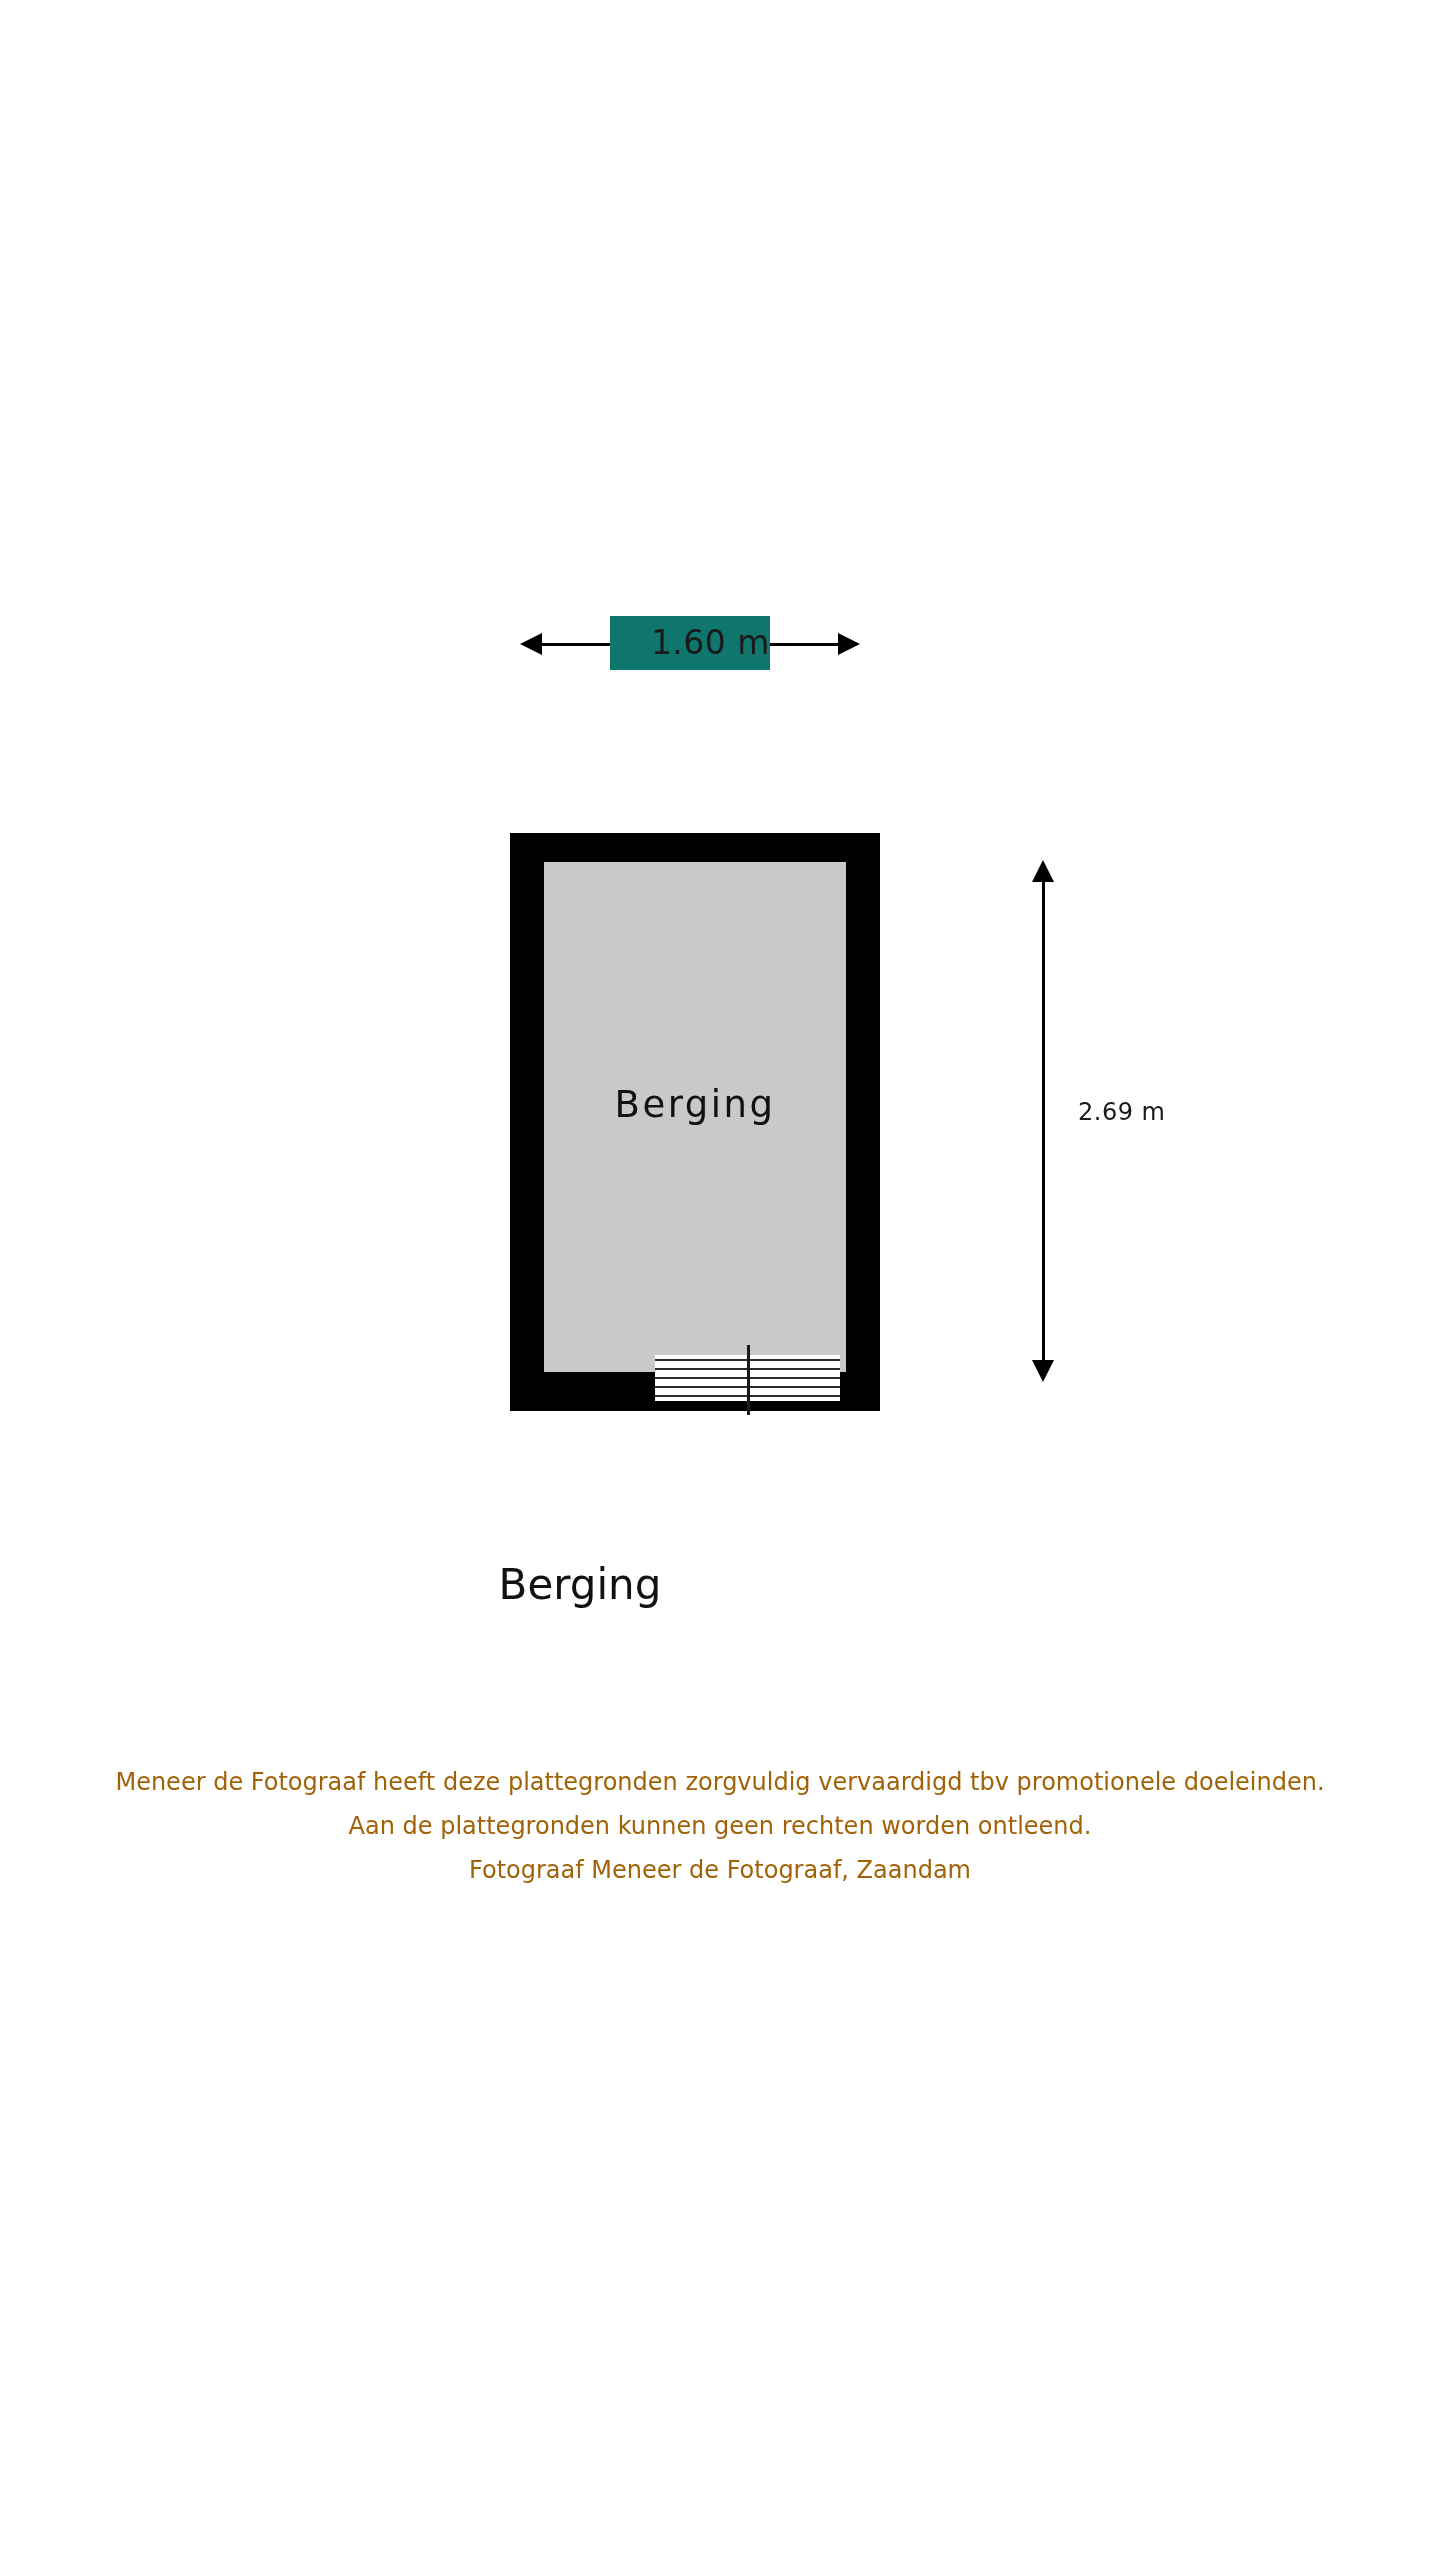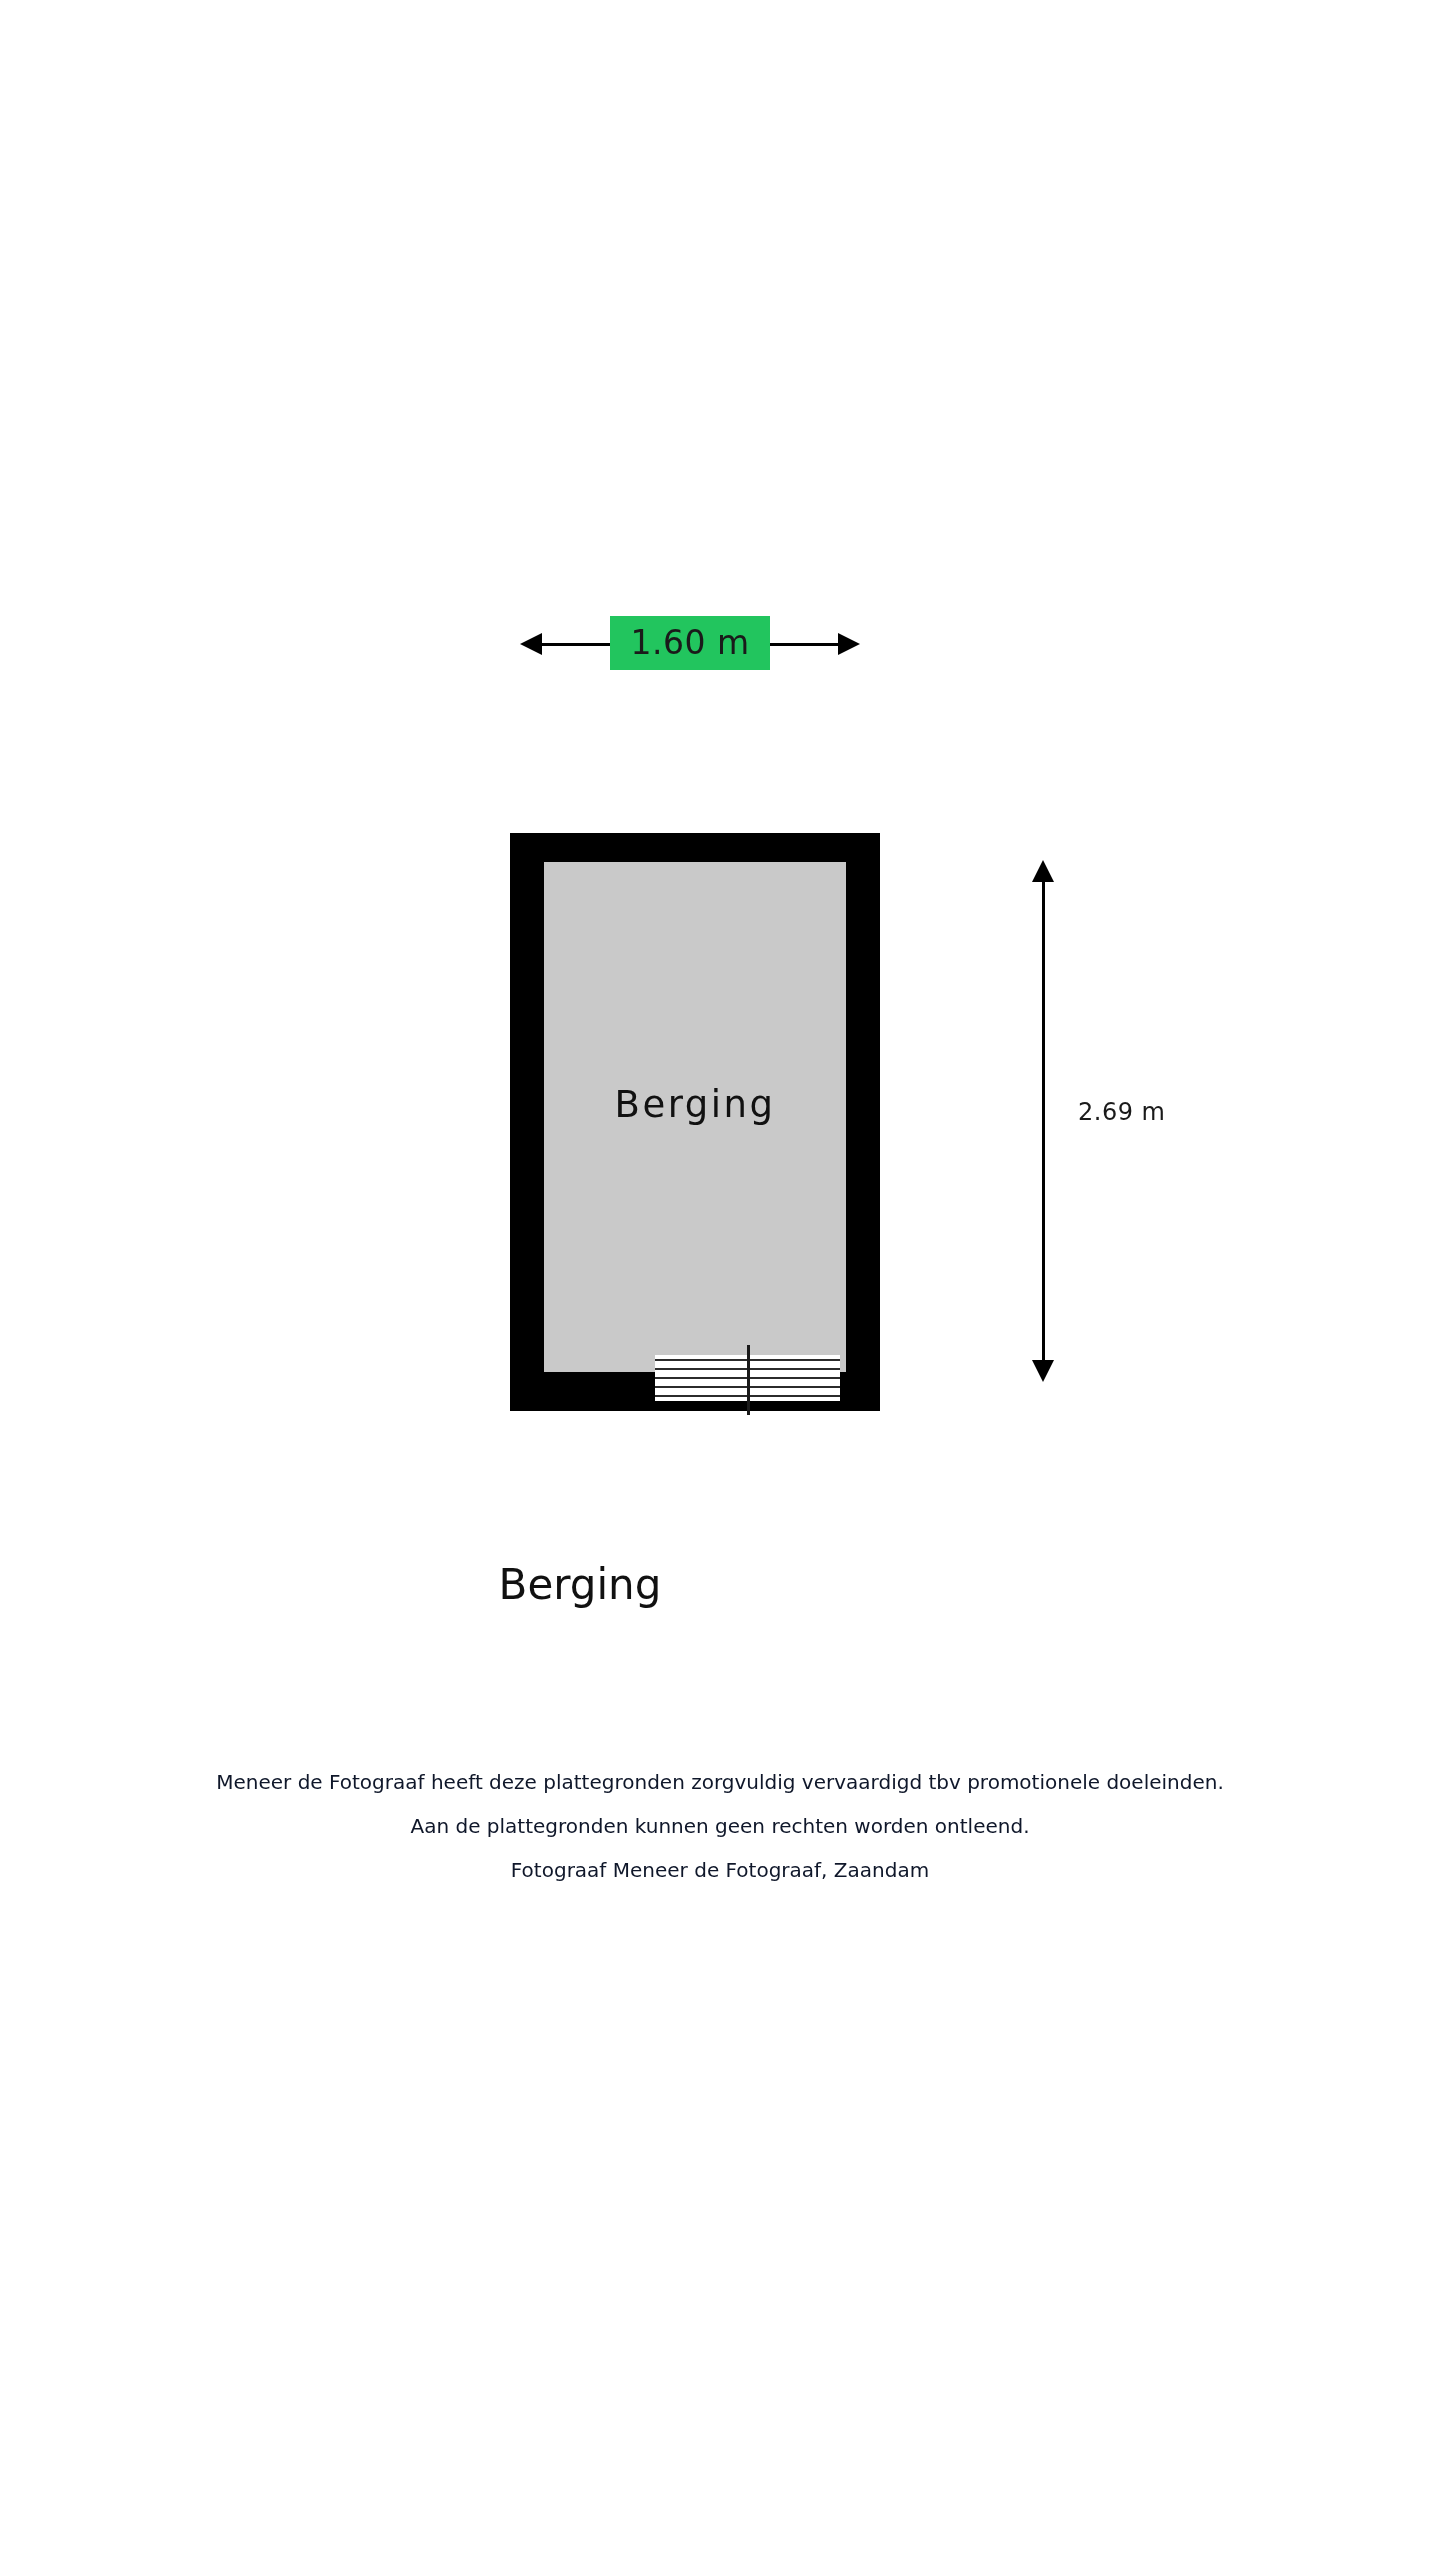--- a/index.html
+++ b/index.html
@@ -55,24 +55,24 @@
   }
   .dim-top .arrow-right {
     right: 0;
     border-left: 22px solid #000;
   }
   .dim-top .dim-label {
     position: absolute;
     left: 0;
     right: 0;
     top: -4px;
-    text-align: center;
+    text-align: right;
     font-size: 33px;
     letter-spacing: 0.5px;
-    background: #22c55e;
+    background: #0f766e;
     width: 160px;
     margin: 0 auto;
     line-height: 54px;
     height: 54px;
   }
 
   
   .dim-right {
     position: absolute;
     left: 1020px;
@@ -180,23 +180,23 @@
     color: #111;
   }
 
   
   .disclaimer {
     position: absolute;
     left: 0;
     top: 1760px;
     width: 1440px;
     text-align: center;
-    font-size: 20px;
+    font-size: 24px;
     line-height: 44px;
-    color: #0f172a;
+    color: #a16207;
   }
   .disclaimer div {
     white-space: nowrap;
   }
 </style>
 </head>
 <body>
 
 <div class="floorplan-stage">
 

